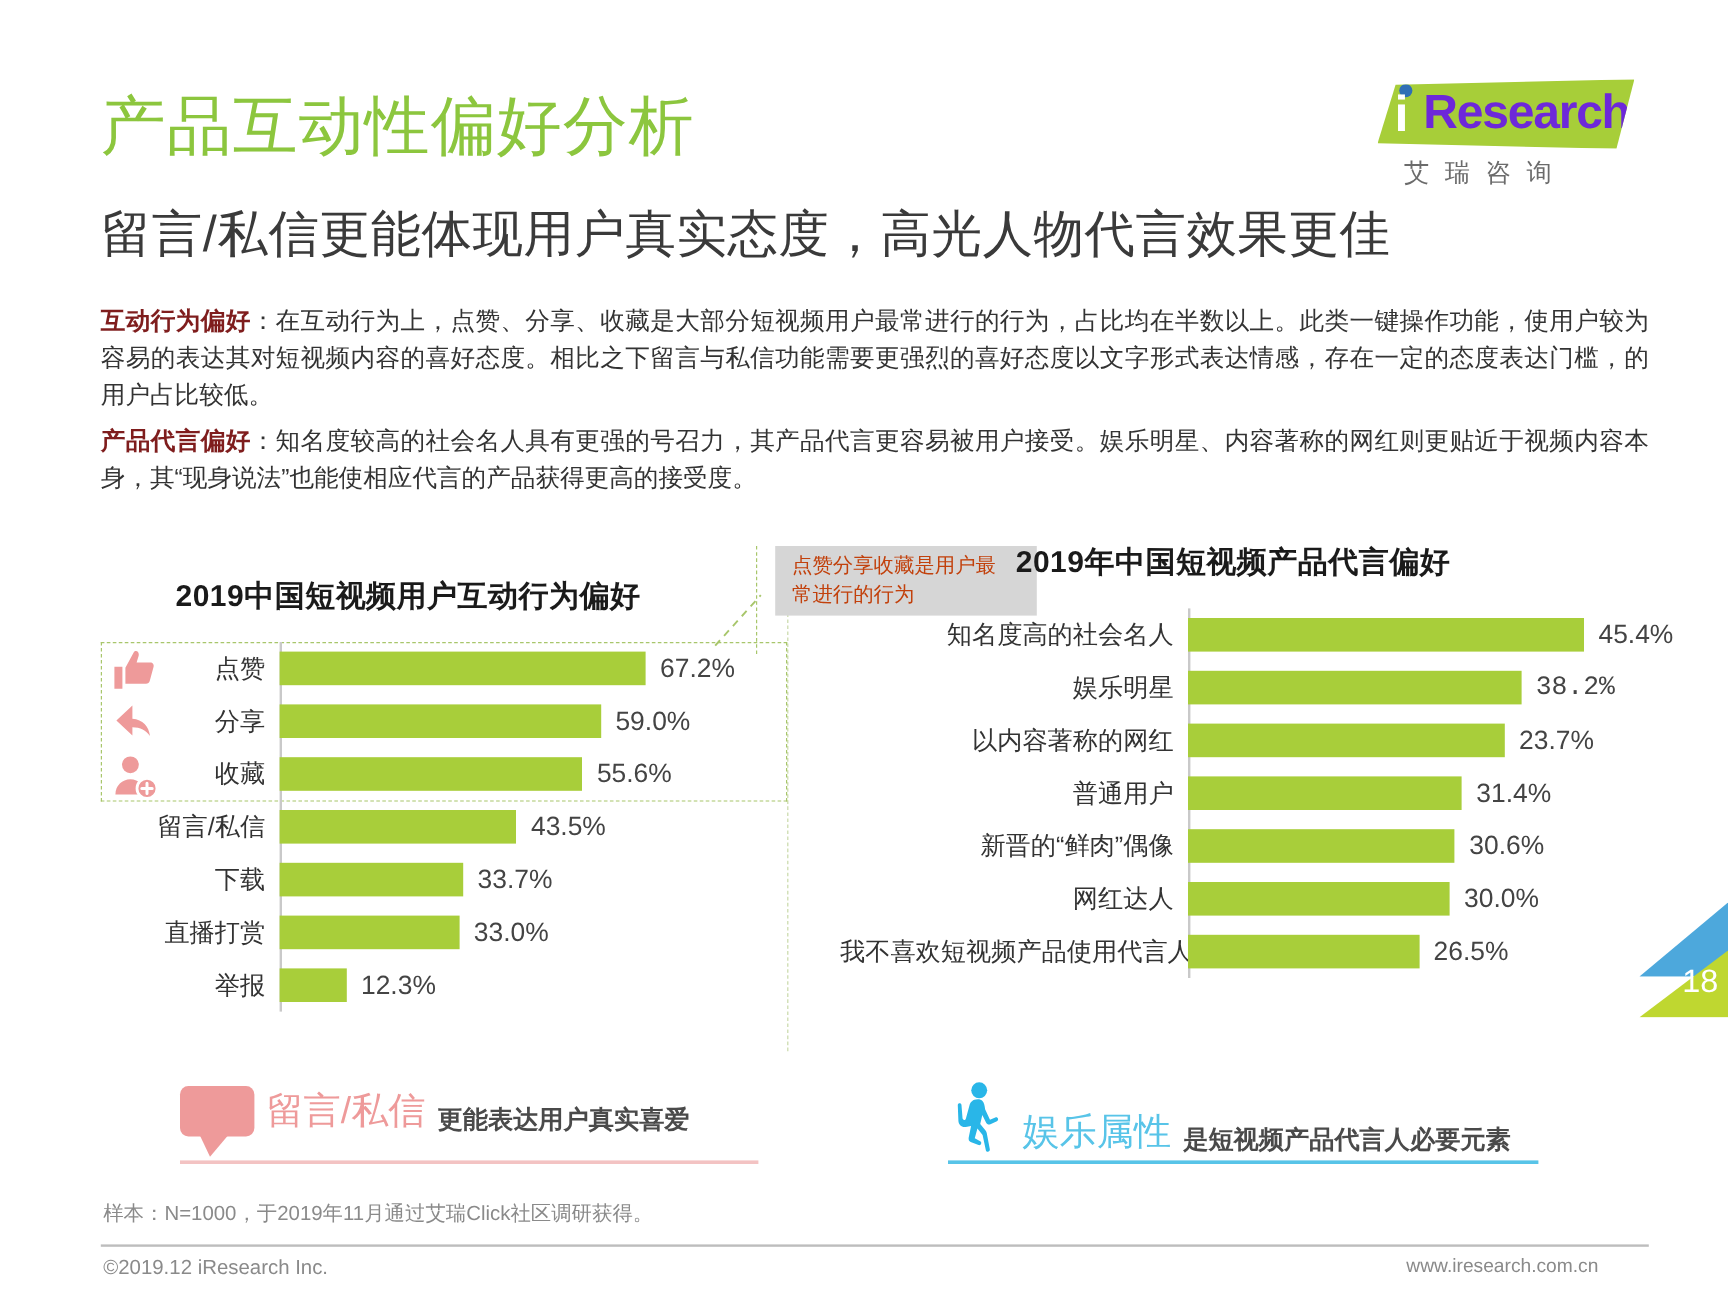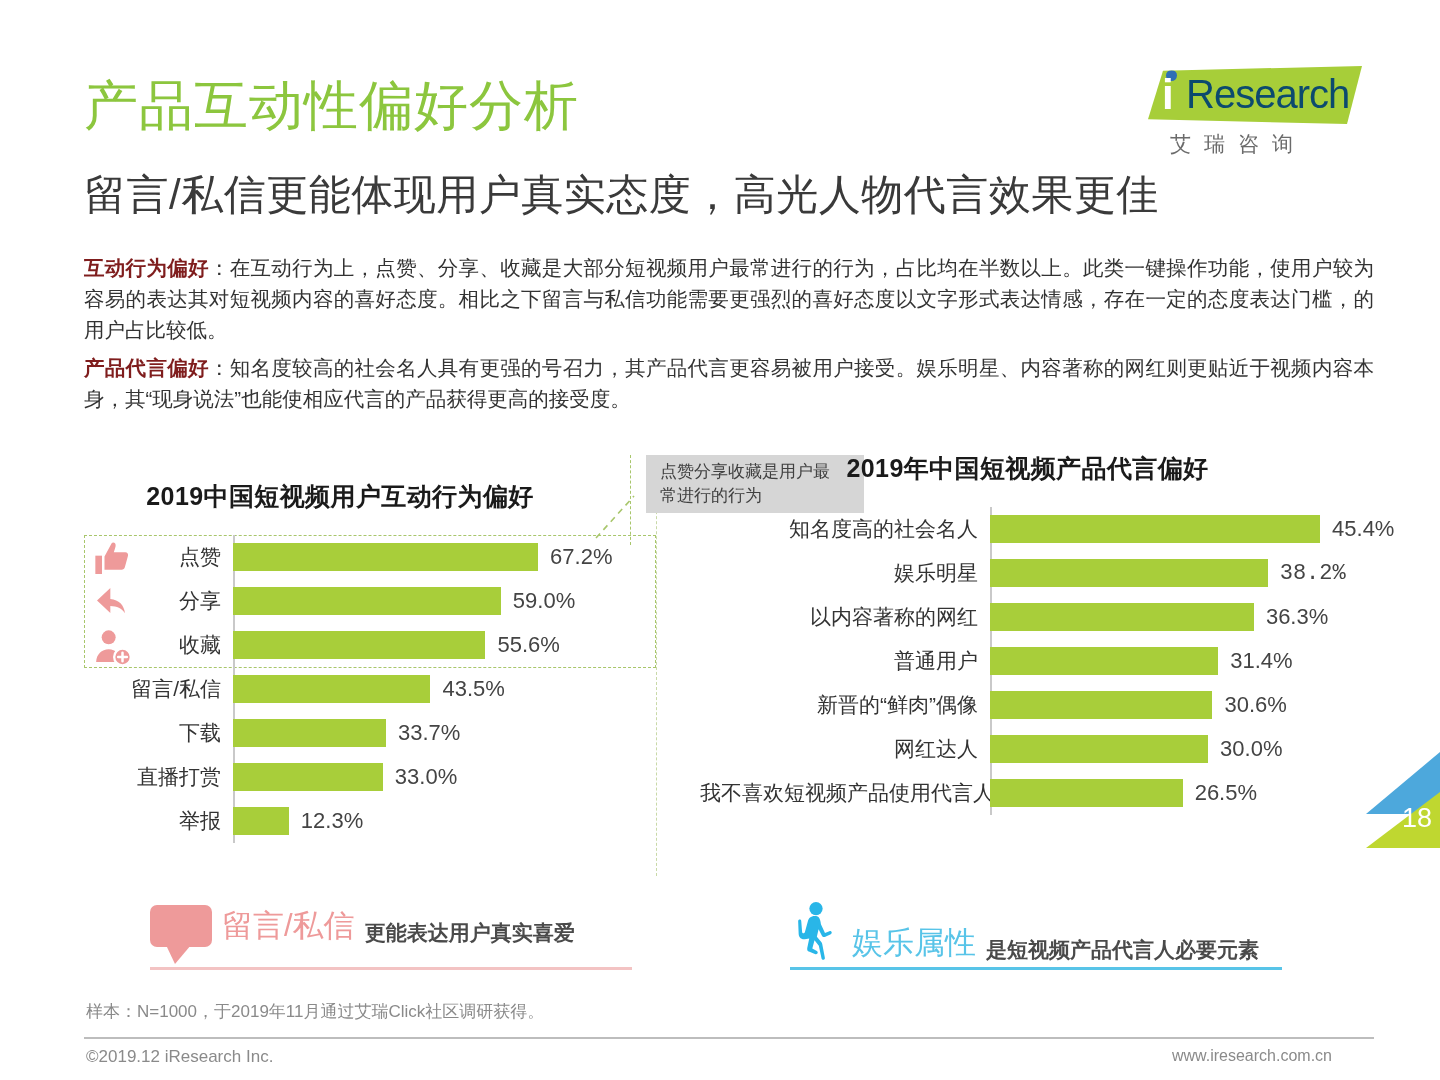--- a/index.html
+++ b/index.html
@@ -34,21 +34,21 @@
     position: absolute; left: 14px; top: 8px;
     font-size: 42px; font-weight: 700; color: #fff;
     font-family: "Liberation Sans", sans-serif; line-height: 1;
   }
   .logo-dot {
     position: absolute; left: 18px; top: 4px;
     width: 11px; height: 11px; border-radius: 50%; background: #2F6FB5;
   }
   .logo-text {
     position: absolute; left: 38px; top: 6px;
-    font-size: 40px; font-weight: 400; color: #0c4a6e; line-height: 1.1;
+    font-size: 40px; font-weight: 700; color: #6d28d9; line-height: 1.1;
     letter-spacing: -1px;
   }
   .logo-cn {
     position: absolute; left: 22px; top: 64px;
     font-size: 21px; color: #6b6b6b; letter-spacing: 13px;
   }
 
   
   .para {
     position: absolute; left: 84px; width: 1290px;
@@ -105,21 +105,21 @@
   #right-chart .chart-title { width: 655px; }
   #right-chart .bar-label { width: 290px; }
 
   
   .callout {
     position: absolute; left: 646px; top: 455px;
     width: 218px; height: 58px; background: #D6D6D6;
     display: flex; align-items: center;
     padding: 0 14px;
   }
-  .callout-text { font-size: 17px; line-height: 24px; color: #404040; }
+  .callout-text { font-size: 17px; line-height: 24px; color: #c2410c; }
   .callout-leader {
     position: absolute; left: 630px; top: 455px;
     width: 0; height: 90px; border-left: 1.6px dashed #A8C66B;
   }
   .callout-diag {
     position: absolute; left: 594px; top: 494px;
     width: 42px; height: 46px;
   }
   .divider-vert {
     position: absolute; left: 656px; top: 486px;
@@ -310,21 +310,21 @@
           <div class="bar-label">娱乐明星</div>
           <div class="bar-track">
             <div class="bar-fill" style="width: 277.714px; background: rgb(168, 206, 58);"></div>
             <div class="bar-value" style="left: 289.714px; font-family: Liberation Mono, monospace;">38.2%</div>
           </div>
         </div>
         <div class="bar-row">
           <div class="bar-label">以内容著称的网红</div>
           <div class="bar-track">
             <div class="bar-fill" style="width: 263.901px; background: rgb(168, 206, 58);"></div>
-            <div class="bar-value" style="left: 275.901px;">36.3%</div>
+            <div class="bar-value" style="left: 275.901px;">23.7%</div>
           </div>
         </div>
         <div class="bar-row">
           <div class="bar-label">普通用户</div>
           <div class="bar-track">
             <div class="bar-fill" style="width: 228.278px; background: rgb(168, 206, 58);"></div>
             <div class="bar-value" style="left: 240.278px;">31.4%</div>
           </div>
         </div>
         <div class="bar-row">

